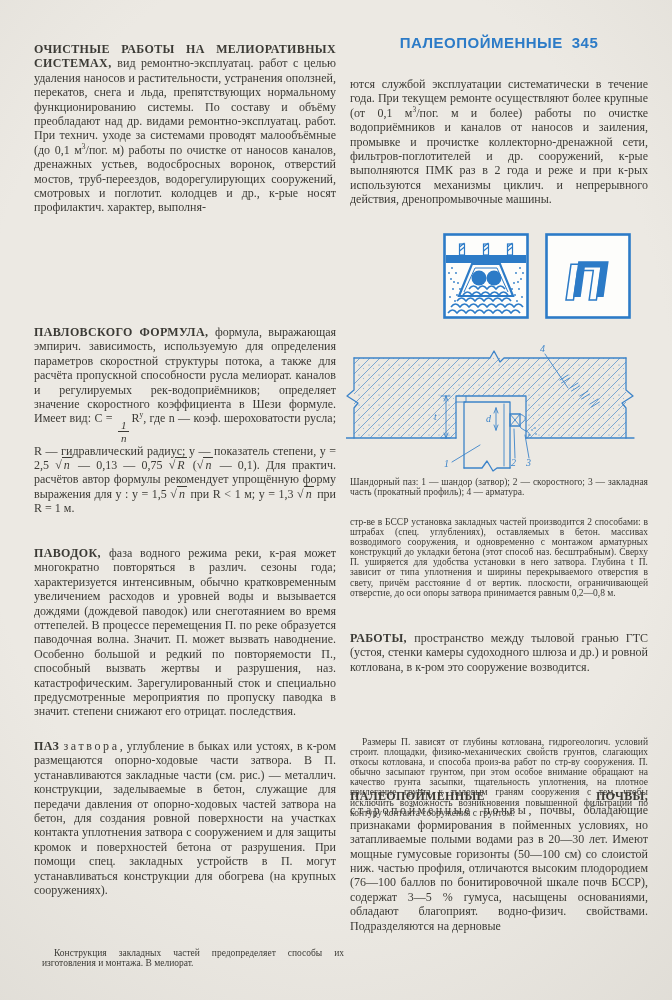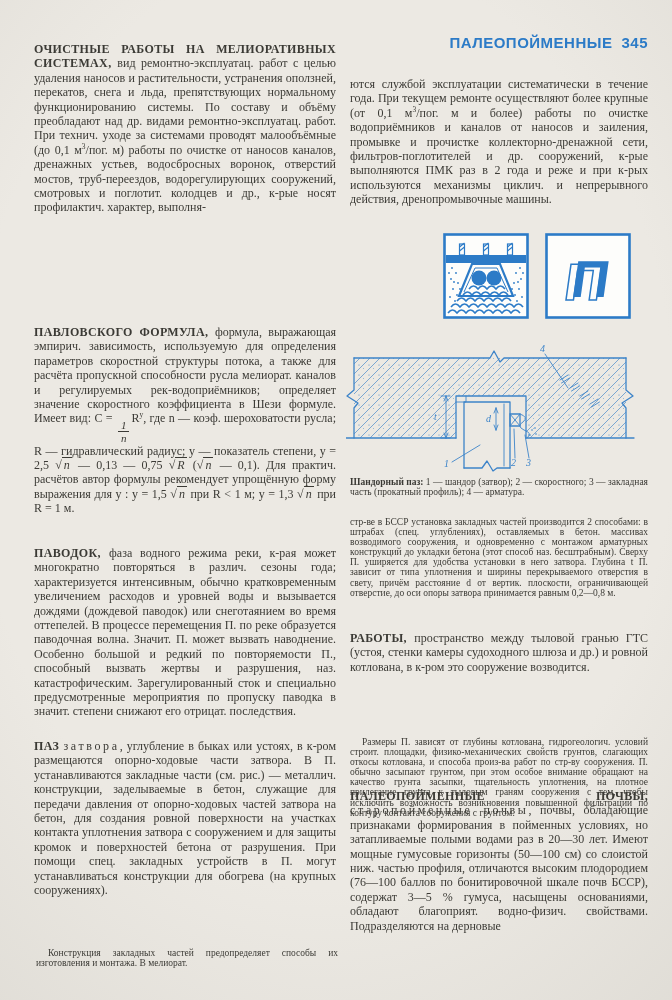--- a/index.html
+++ b/index.html
@@ -6,30 +6,30 @@
   #page{
     position:relative;width:672px;height:1000px;overflow:hidden;
     background:radial-gradient(ellipse 95% 85% at 48% 42%, var(--paper,#ece9e3) 55%, #dcd9d2 100%);
     font-family:"Liberation Serif",serif;color:var(--ink,#3b3a35);
   }
   .blk{position:absolute;margin:0;text-align:justify;}
   .norm{font-size:12px;line-height:14.4px;}
   .petit{font-size:9.5px;line-height:10.1px;}
   .ind{text-indent:12px;margin-top:45px;}
   .r-hb{font-weight:700;letter-spacing:0.35px;}
-  .r-b{font-weight:700;}
+  .r-b{font-weight:400;}
   .r-i{}
   .r-g{letter-spacing:2.6px;}
   .blk sup{font-size:0.62em;line-height:0;}
   .frac{display:inline-flex;flex-direction:column;align-items:center;vertical-align:-0.55em;line-height:1;font-style:italic;margin:0 2px;font-size:0.92em;}
   .frac .fn{display:block;padding:0 3px;border-bottom:1px solid currentColor;}
   .frac .fd{display:block;padding-top:1px;}
   .sq .ovl{border-top:1px solid currentColor;font-style:italic;padding:0 2px;}
   #running-head{
-    position:absolute;left:350px;top:34px;width:298px;text-align:right;
+    position:absolute;left:350px;top:34px;width:298px;text-align:center;
     font-family:"Liberation Sans",sans-serif;font-weight:700;font-size:15px;
     letter-spacing:0.5px;color:var(--blue,#2c7bc7);white-space:nowrap;
   }
   #running-head .pgnum{margin-left:9px;}
   svg{position:absolute;display:block;}
   .ln{fill:none;stroke:var(--figblue,#3d84c9);stroke-width:1.3;stroke-linejoin:round;stroke-linecap:round;}
   .lnt{fill:none;stroke:var(--figblue,#3d84c9);stroke-width:0.9;stroke-linecap:round;}
   .hln{stroke:var(--figblue,#3d84c9);stroke-width:0.65;fill:none;}
   .dot{fill:var(--figblue,#3d84c9);}
   .flbl{fill:var(--figblue,#3d84c9);font-style:italic;font-size:10px;font-family:"Liberation Serif",serif;}
@@ -50,21 +50,21 @@
     <span>ПАЛЕОПОЙМЕННЫЕ</span><span class="pgnum">345</span>
   </div>
 
   <p class="blk norm" style="left:34px;top:42px;width:302px"><span class="r-hb">ОЧИСТНЫЕ РАБОТЫ НА МЕЛИОРАТИВНЫХ СИСТЕМАХ, </span><span>вид ремонтно-эксплуатац. работ с целью удаления наносов и растительности, устранения оползней, перекатов, снега и льда, препятствующих нормальному функционированию системы. По составу и объёму преобладают над др. видами ремонтно-эксплуатац. работ. При технич. уходе за системами проводят малообъёмные (до 0,1 м</span><sup>3</sup><span>/пог. м) работы по очистке от наносов </span><span class="r-i">каналов</span><span>, дренажных устьев, </span><span class="r-i">водосбросных воронок</span><span>, отверстий </span><span class="r-i">мостов, труб-переездов, водорегулирующих сооружений</span><span>, смотровых и поглотит. колодцев и др., к-рые носят профилактич. характер, выполня-</span></p>
   <p class="blk norm" style="left:34px;top:325px;width:302px"><span class="r-hb">ПАВЛОВСКОГО ФОРМУЛА, </span><span>формула, выражающая эмпирич. зависимость, используемую для определения параметров скоростной структуры потока, а также для расчёта </span><span class="r-i">пропускной способности русла</span><span> мелиорат. каналов и регулируемых рек-водоприёмников; определяет значение скоростного коэффициента в </span><span class="r-i">Шези формуле</span><span>. Имеет вид: </span><span class="r-i">C</span><span> = </span><span class="frac">
         <span class="fn">1</span>
         <span class="fd">n</span>
       </span><span class="r-i">R</span><sup>y</sup><span>, где </span><span class="r-i">n</span><span> — коэф. </span><span class="r-i">шероховатости русла</span><span>; </span><span class="r-i">R</span><span> — </span><span class="r-i">гидравлический радиус</span><span>; </span><span class="r-i">y</span><span> — показатель степени, </span><span class="r-i">y</span><span> = 2,5 </span><span class="sq">√<span class="ovl">n</span></span><span> — 0,13 — 0,75 </span><span class="sq">√<span class="ovl">R</span></span><span> (</span><span class="sq">√<span class="ovl">n</span></span><span> — 0,1). Для практич. расчётов автор формулы рекомендует упрощённую форму выражения для </span><span class="r-i">y</span><span> : </span><span class="r-i">y</span><span> = 1,5 </span><span class="sq">√<span class="ovl">n</span></span><span> при </span><span class="r-i">R</span><span> &lt; 1 м; </span><span class="r-i">y</span><span> = 1,3 </span><span class="sq">√<span class="ovl">n</span></span><span> при </span><span class="r-i">R</span><span> = 1 м.</span></p>
   <p class="blk norm" style="left:34px;top:546px;width:302px"><span class="r-hb">ПАВОДОК, </span><span>фаза водного режима реки, к-рая может многократно повторяться в различ. сезоны года; характеризуется интенсивным, обычно кратковременным увеличением расходов и уровней воды и вызывается дождями (</span><span class="r-i">дождевой паводок</span><span>) или снеготаянием во время оттепелей. В процессе перемещения П. по реке образуется паводочная волна. Значит. П. может вызвать </span><span class="r-i">наводнение</span><span>. Особенно большой и редкий по повторяемости П., способный вызвать жертвы и разрушения, наз. катастрофическим. </span><span class="r-i">Зарегулированный сток</span><span> и специально предусмотренные мероприятия по </span><span class="r-i">пропуску паводка</span><span> в значит. степени снижают его отрицат. последствия.</span></p>
   <p class="blk norm" style="left:34px;top:739px;width:302px"><span class="r-hb">ПАЗ </span><span class="r-g">затвора</span><span>, углубление в </span><span class="r-i">быках</span><span> или </span><span class="r-i">устоях</span><span>, в к-ром размещаются опорно-ходовые части </span><span class="r-i">затвора</span><span>. В П. устанавливаются закладные части (см. рис.) — металлич. конструкции, заделываемые в бетон, служащие для передачи давления от опорно-ходовых частей затвора на бетон, для создания ровной поверхности на участках контакта </span><span class="r-i">уплотнения затвора</span><span> с сооружением и для защиты кромок и поверхностей бетона от разрушения. При помощи спец. закладных устройств в П. могут устанавливаться конструкции для обогрева (на крупных сооружениях).</span></p>
-  <p class="blk petit ind" style="left:36px;top:903px;width:302px"><span>Конструкция закладных частей предопределяет способы их изготовления и монтажа. В мелиорат.</span></p>
+  <p class="blk petit ind" style="left:42px;top:903px;width:302px"><span>Конструкция закладных частей предопределяет способы их изготовления и монтажа. В мелиорат.</span></p>
 
   <p class="blk norm" style="left:350px;top:77px;width:298px"><span>ются службой эксплуатации систематически в течение года. При текущем ремонте осуществляют более крупные (от 0,1 м</span><sup>3</sup><span>/пог. м и более) работы по очистке </span><span class="r-i">водоприёмников</span><span> и каналов от </span><span class="r-i">наносов</span><span> и </span><span class="r-i">заиления</span><span>, промывке и прочистке </span><span class="r-i">коллекторно-дренажной сети, фильтров-поглотителей</span><span> и др. сооружений, к-рые выполняются ПМК раз в 2 года и реже и при к-рых используются механизмы циклич. и непрерывного действия, </span><span class="r-i">дренопромывочные машины</span><span>.</span></p>
 
   <svg style="left:442px;top:232px" width="88" height="88" viewBox="0 0 88 88" role="img" aria-label="culvert-outlet-pictogram">
     <rect class="ic-frame" x="2.5" y="2.5" width="83" height="83"></rect>
     <g>
       <rect class="ic-ln" style="stroke-width:1.2" x="17.5" y="12" width="5" height="11" fill="#fdfdfb"></rect>
       <path class="ic-ln" style="stroke-width:1.2" d="M17.5 19 l5 -4 M17.5 15 l5 -4"></path>
       <rect class="ic-ln" style="stroke-width:1.2" x="41.5" y="12" width="5" height="11" fill="#fdfdfb"></rect>
       <path class="ic-ln" style="stroke-width:1.2" d="M41.5 19 l5 -4 M41.5 15 l5 -4"></path>

